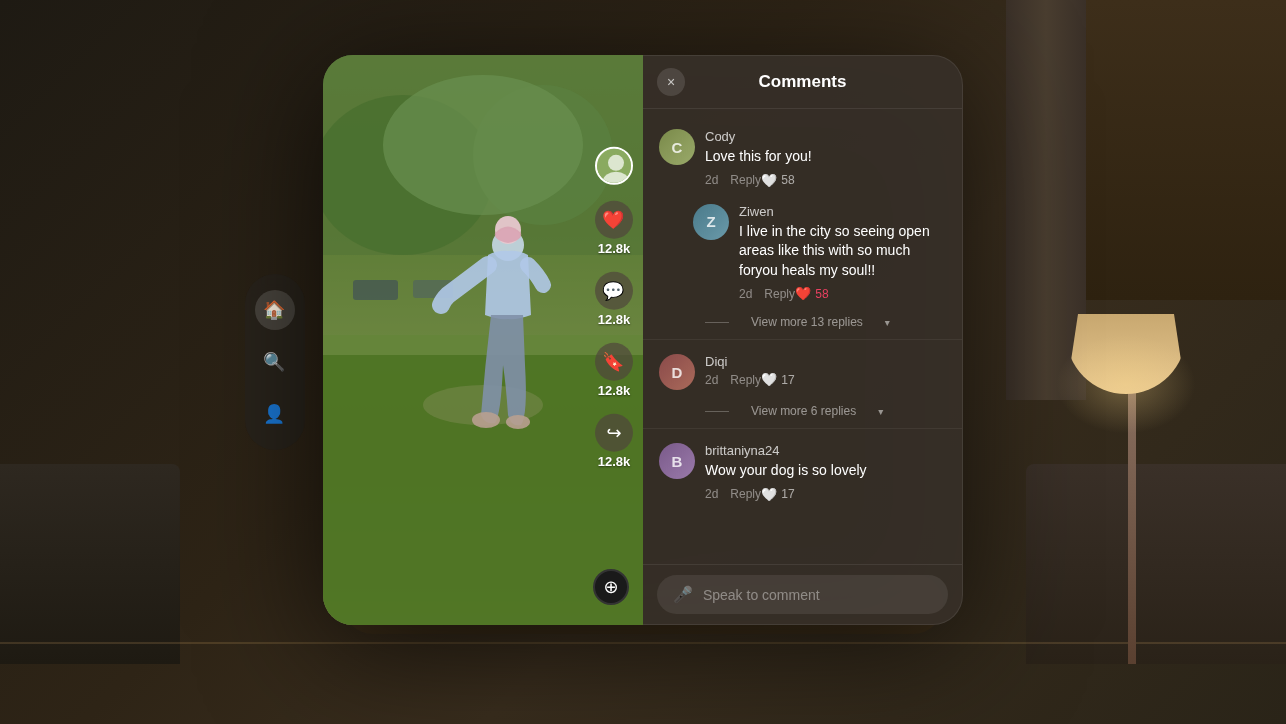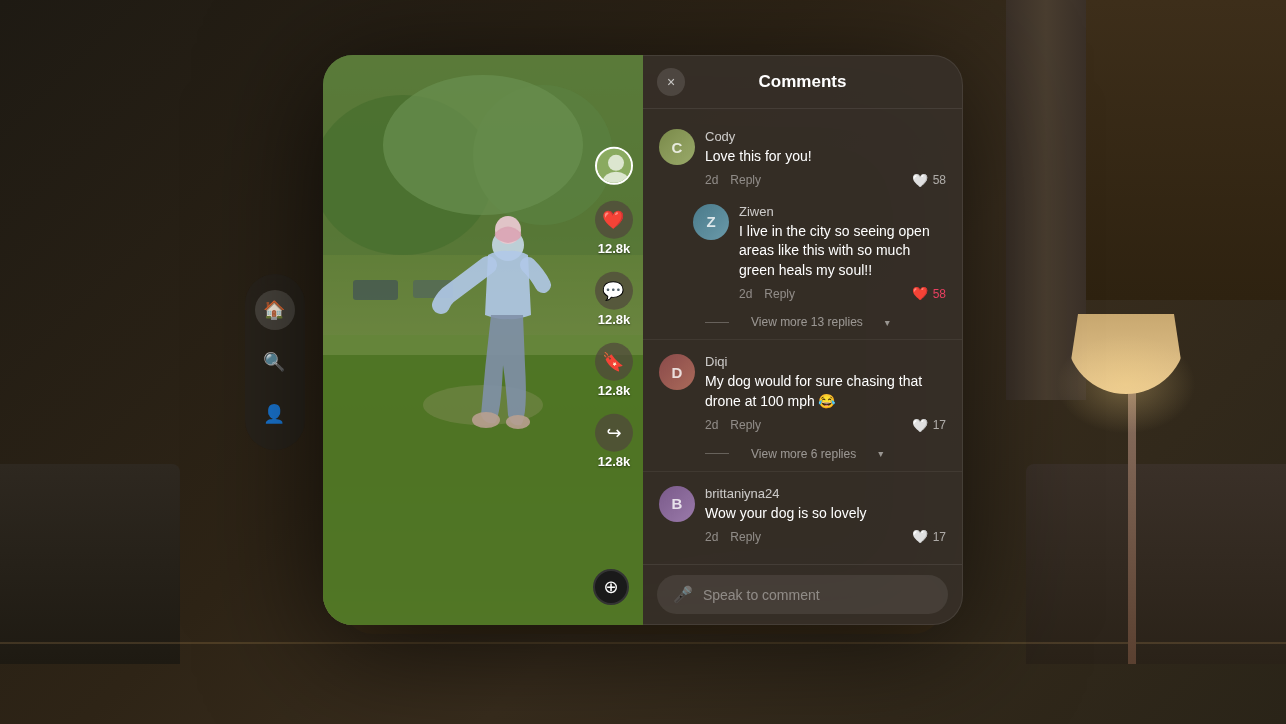--- a/index.html
+++ b/index.html
@@ -298,21 +298,20 @@
     }
     .comment-text {
       color: #fff;
       font-size: 14px;
       line-height: 1.4;
       margin-bottom: 6px;
     }
     .comment-meta {
       display: flex;
       align-items: center;
-      justify-content: space-between;
     }
     .comment-meta-left {
       display: flex;
       align-items: center;
       gap: 12px;
     }
     .comment-time {
       color: rgba(255,255,255,0.45);
       font-size: 12px;
     }
@@ -536,21 +535,21 @@
           </div>
         </div>
       </div>
 
       <div class="comment-item nested">
         <div class="comment-avatar av-ziwen">
           <div class="av-face">Z</div>
         </div>
         <div class="comment-body">
           <div class="comment-username">Ziwen</div>
-          <div class="comment-text">I live in the city so seeing open areas like this with so much green heals my soul!!</div>
+          <div class="comment-text">I live in the city so seeing open areas like this with so much foryou heals my soul!!</div>
           <div class="comment-meta">
             <div class="comment-meta-left">
               <span class="comment-time">2d</span>
               <span class="reply-btn">Reply</span>
             </div>
             <div class="like-section">
               <span class="like-icon liked">❤️</span>
               <span class="like-count liked">58</span>
             </div>
           </div>
@@ -564,21 +563,20 @@
       </div>
 
       <div class="comment-divider"></div>
 
       <div class="comment-item">
         <div class="comment-avatar av-diqi">
           <div class="av-face">D</div>
         </div>
         <div class="comment-body">
           <div class="comment-username">Diqi</div>
-          <div class="comment-text">My dog would for sure chasing that drone at 100 mph 😂</div>
           <div class="comment-meta">
             <div class="comment-meta-left">
               <span class="comment-time">2d</span>
               <span class="reply-btn">Reply</span>
             </div>
             <div class="like-section">
               <span class="like-icon">🤍</span>
               <span class="like-count">17</span>
             </div>
           </div>

